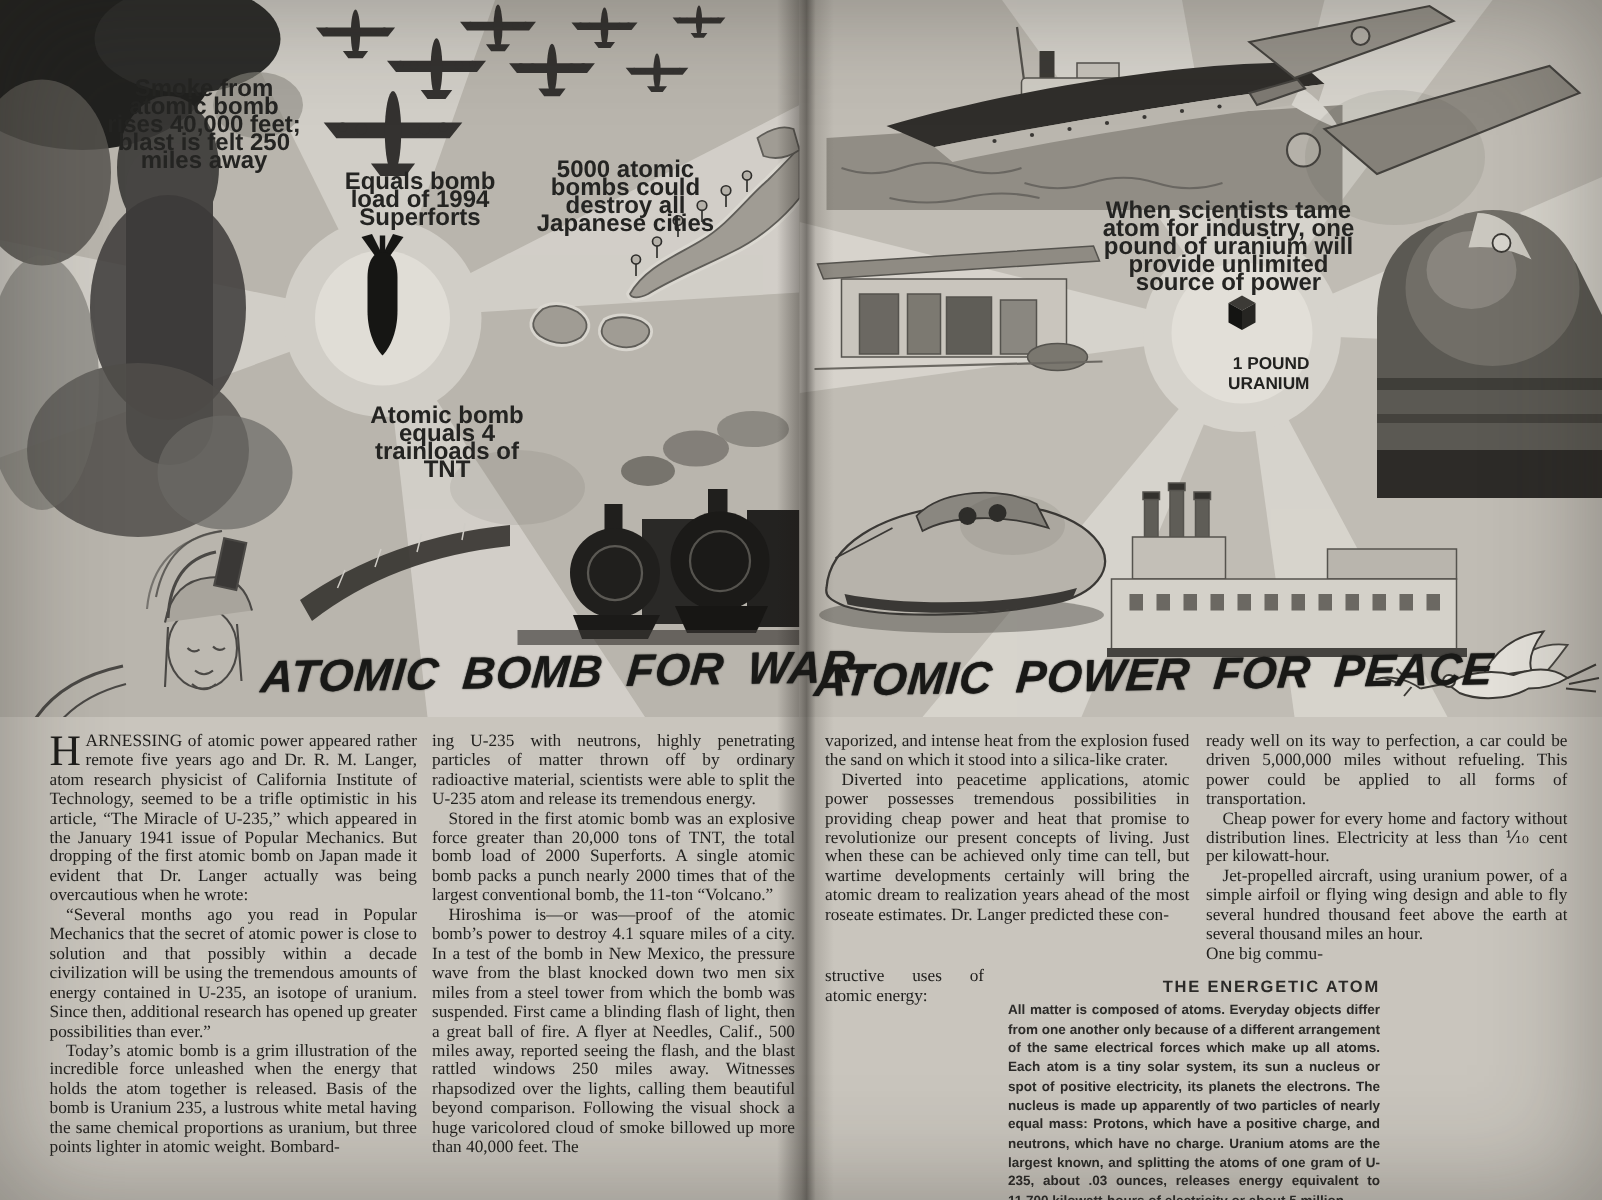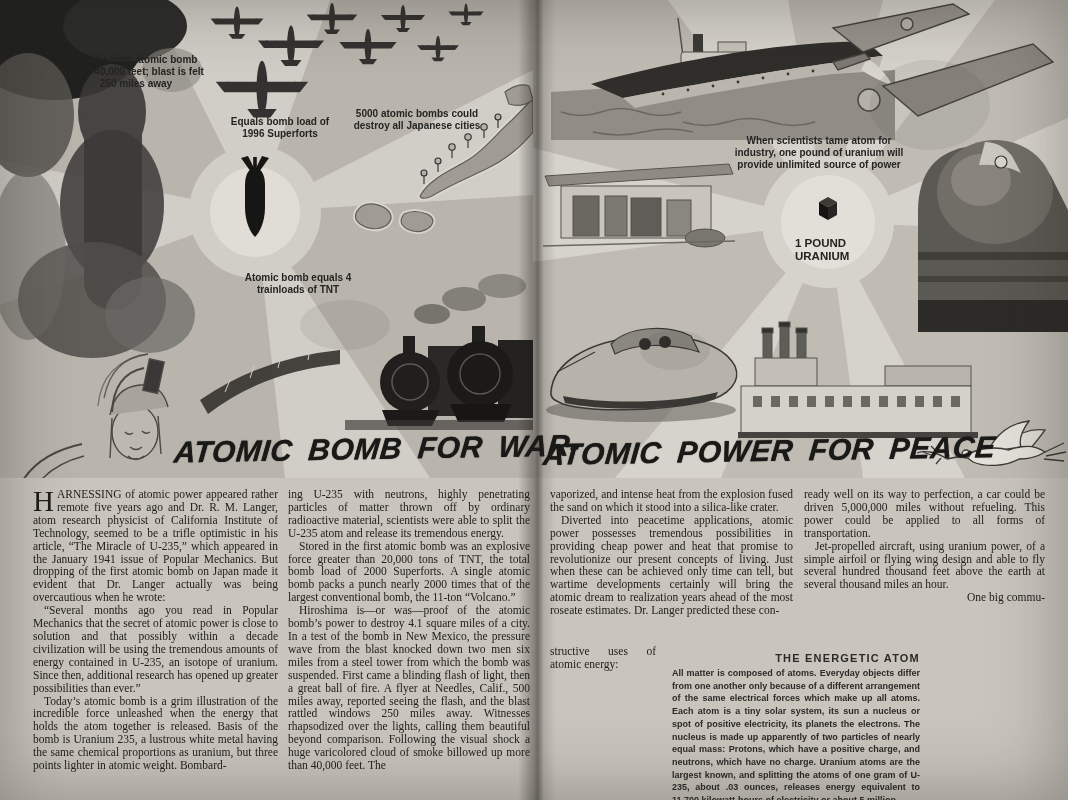--- a/index.html
+++ b/index.html
@@ -1,27 +1,27 @@
 <!DOCTYPE html>
 <html><head>
 <meta charset="utf-8">
 <style>
   html,body{margin:0;padding:0;background:#8a8680;}
   #canvas{position:relative;width:1068px;height:800px;overflow:hidden;background:#c9c5bd;font-family:"Liberation Serif","DejaVu Serif",serif;}
   svg{position:absolute;display:block;}
-  .caption{position:absolute;font-family:"Liberation Sans","DejaVu Sans",sans-serif;font-weight:bold;font-size:10px;line-height:12px;color:#242422;text-align:center;z-index:6;}
+  .caption{position:absolute;font-family:"Liberation Sans","DejaVu Sans",sans-serif;font-weight:bold;font-size:16px;line-height:12px;color:#242422;text-align:center;z-index:6;}
   .headline{position:absolute;font-family:"Liberation Sans","DejaVu Sans",sans-serif;font-weight:bold;font-style:italic;font-size:30px;letter-spacing:.5px;word-spacing:7px;color:#191917;white-space:nowrap;transform:rotate(-1deg) skewX(-6deg);z-index:6;text-shadow:0 0 1px #191917;}
   .col{position:absolute;font-size:11.5px;line-height:12.9px;text-align:justify;color:#22211f;overflow:hidden;z-index:6;}
   .col p{margin:0;}
   .col p.ind{text-indent:11px;}
   .dropcap{float:left;font-size:29px;line-height:24px;padding:1px 3px 0 0;color:#1d1c1a;}
   .inset{position:absolute;font-family:"Liberation Sans","DejaVu Sans",sans-serif;color:#2b2a28;overflow:hidden;z-index:6;}
   .inset h4{margin:0 0 3px 0;font-size:11px;letter-spacing:1.2px;text-align:right;font-weight:bold;}
   .inset .ibody{font-size:9px;font-weight:bold;line-height:12.7px;text-align:justify;}
-  .uranium-label{position:absolute;left:795px;top:237px;width:78px;font-family:"Liberation Sans","DejaVu Sans",sans-serif;font-weight:bold;font-size:11.5px;line-height:13px;color:#222220;text-align:left;z-index:6;}
+  .uranium-label{position:absolute;left:795px;top:237px;width:78px;font-family:"Liberation Sans","DejaVu Sans",sans-serif;font-weight:bold;font-size:11.5px;line-height:13px;color:#222220;text-align:right;z-index:6;}
   .gutter{position:absolute;left:518px;top:0;width:38px;height:800px;z-index:5;background:linear-gradient(90deg,rgba(0,0,0,0) 0%,rgba(30,26,22,.38) 42%,rgba(25,22,18,.5) 52%,rgba(60,55,48,.18) 68%,rgba(0,0,0,0) 100%);}
   .vignette{position:absolute;inset:0;z-index:9;pointer-events:none;box-shadow:inset 0 0 75px rgba(38,33,28,.38);}
   .stain{position:absolute;border-radius:50%;background:rgba(60,55,48,.09);z-index:4;pointer-events:none;}
 </style>
 </head>
 <body>
 
 <div id="canvas">
 
   <svg width="533" height="478" viewBox="0 0 533 478" style="left:0;top:0">
@@ -271,21 +271,21 @@
     </g>
   </svg>
 
   <div class="stain" style="left:300px;top:300px;width:90px;height:50px;"></div>
   <div class="stain" style="left:870px;top:60px;width:120px;height:90px;"></div>
   <div class="stain" style="left:640px;top:330px;width:70px;height:40px;"></div>
 
   <div class="gutter"></div>
 
   <div class="caption" style="left:66px;top:54px;width:140px;">Smoke from atomic bomb rises 40,000 feet; blast is felt 250 miles away</div>
-  <div class="caption" style="left:226px;top:116px;width:108px;">Equals bomb load of 1996 Superforts</div>
+  <div class="caption" style="left:226px;top:116px;width:108px;">Equals bomb load of 1994 Superforts</div>
   <div class="caption" style="left:348px;top:108px;width:138px;">5000 atomic bombs could destroy all Japanese cities</div>
   <div class="caption" style="left:242px;top:272px;width:112px;">Atomic bomb equals 4 trainloads of TNT</div>
   <div class="caption" style="left:733px;top:135px;width:172px;">When scientists tame atom for industry, one pound of uranium will provide unlimited source of power</div>
 
   <div class="uranium-label">
     <div>1 POUND</div>
     <div>URANIUM</div>
   </div>
 
   <div class="headline" style="left:174px;top:432px;">ATOMIC BOMB FOR WAR-</div>
@@ -311,18 +311,19 @@
     <p>structive uses of atomic energy:</p>
   </div>
 
   <div class="inset" style="left:672px;top:652px;width:248px;height:148px;">
     <h4>THE ENERGETIC ATOM</h4>
     <div class="ibody">All matter is composed of atoms. Everyday objects differ from one another only because of a different arrangement of the same electrical forces which make up all atoms. Each atom is a tiny solar system, its sun a nucleus or spot of positive electricity, its planets the electrons. The nucleus is made up apparently of two particles of nearly equal mass: Protons, which have a positive charge, and neutrons, which have no charge. Uranium atoms are the largest known, and splitting the atoms of one gram of U-235, about .03 ounces, releases energy equivalent to 11,700 kilowatt-hours of electricity or about 5 million</div>
   </div>
 
   <div class="col" style="left:804px;top:488px;width:241px;height:162px;">
     <p>ready well on its way to perfection, a car could be driven 5,000,000 miles without refueling. This power could be applied to all forms of transportation.</p>
+    <p class="ind">Cheap power for every home and factory without distribution lines. Electricity at less than ⅒ cent per kilowatt-hour.</p>
     <p class="ind">Jet-propelled aircraft, using uranium power, of a simple airfoil or flying wing design and able to fly several hundred thousand feet above the earth at several thousand miles an hour.</p>
-    <p style="text-align:right;">One big commu-</p>
+    <p style="">One big commu-</p>
   </div>
 
   <div class="vignette"></div>
 </div>
 
 </body></html>

